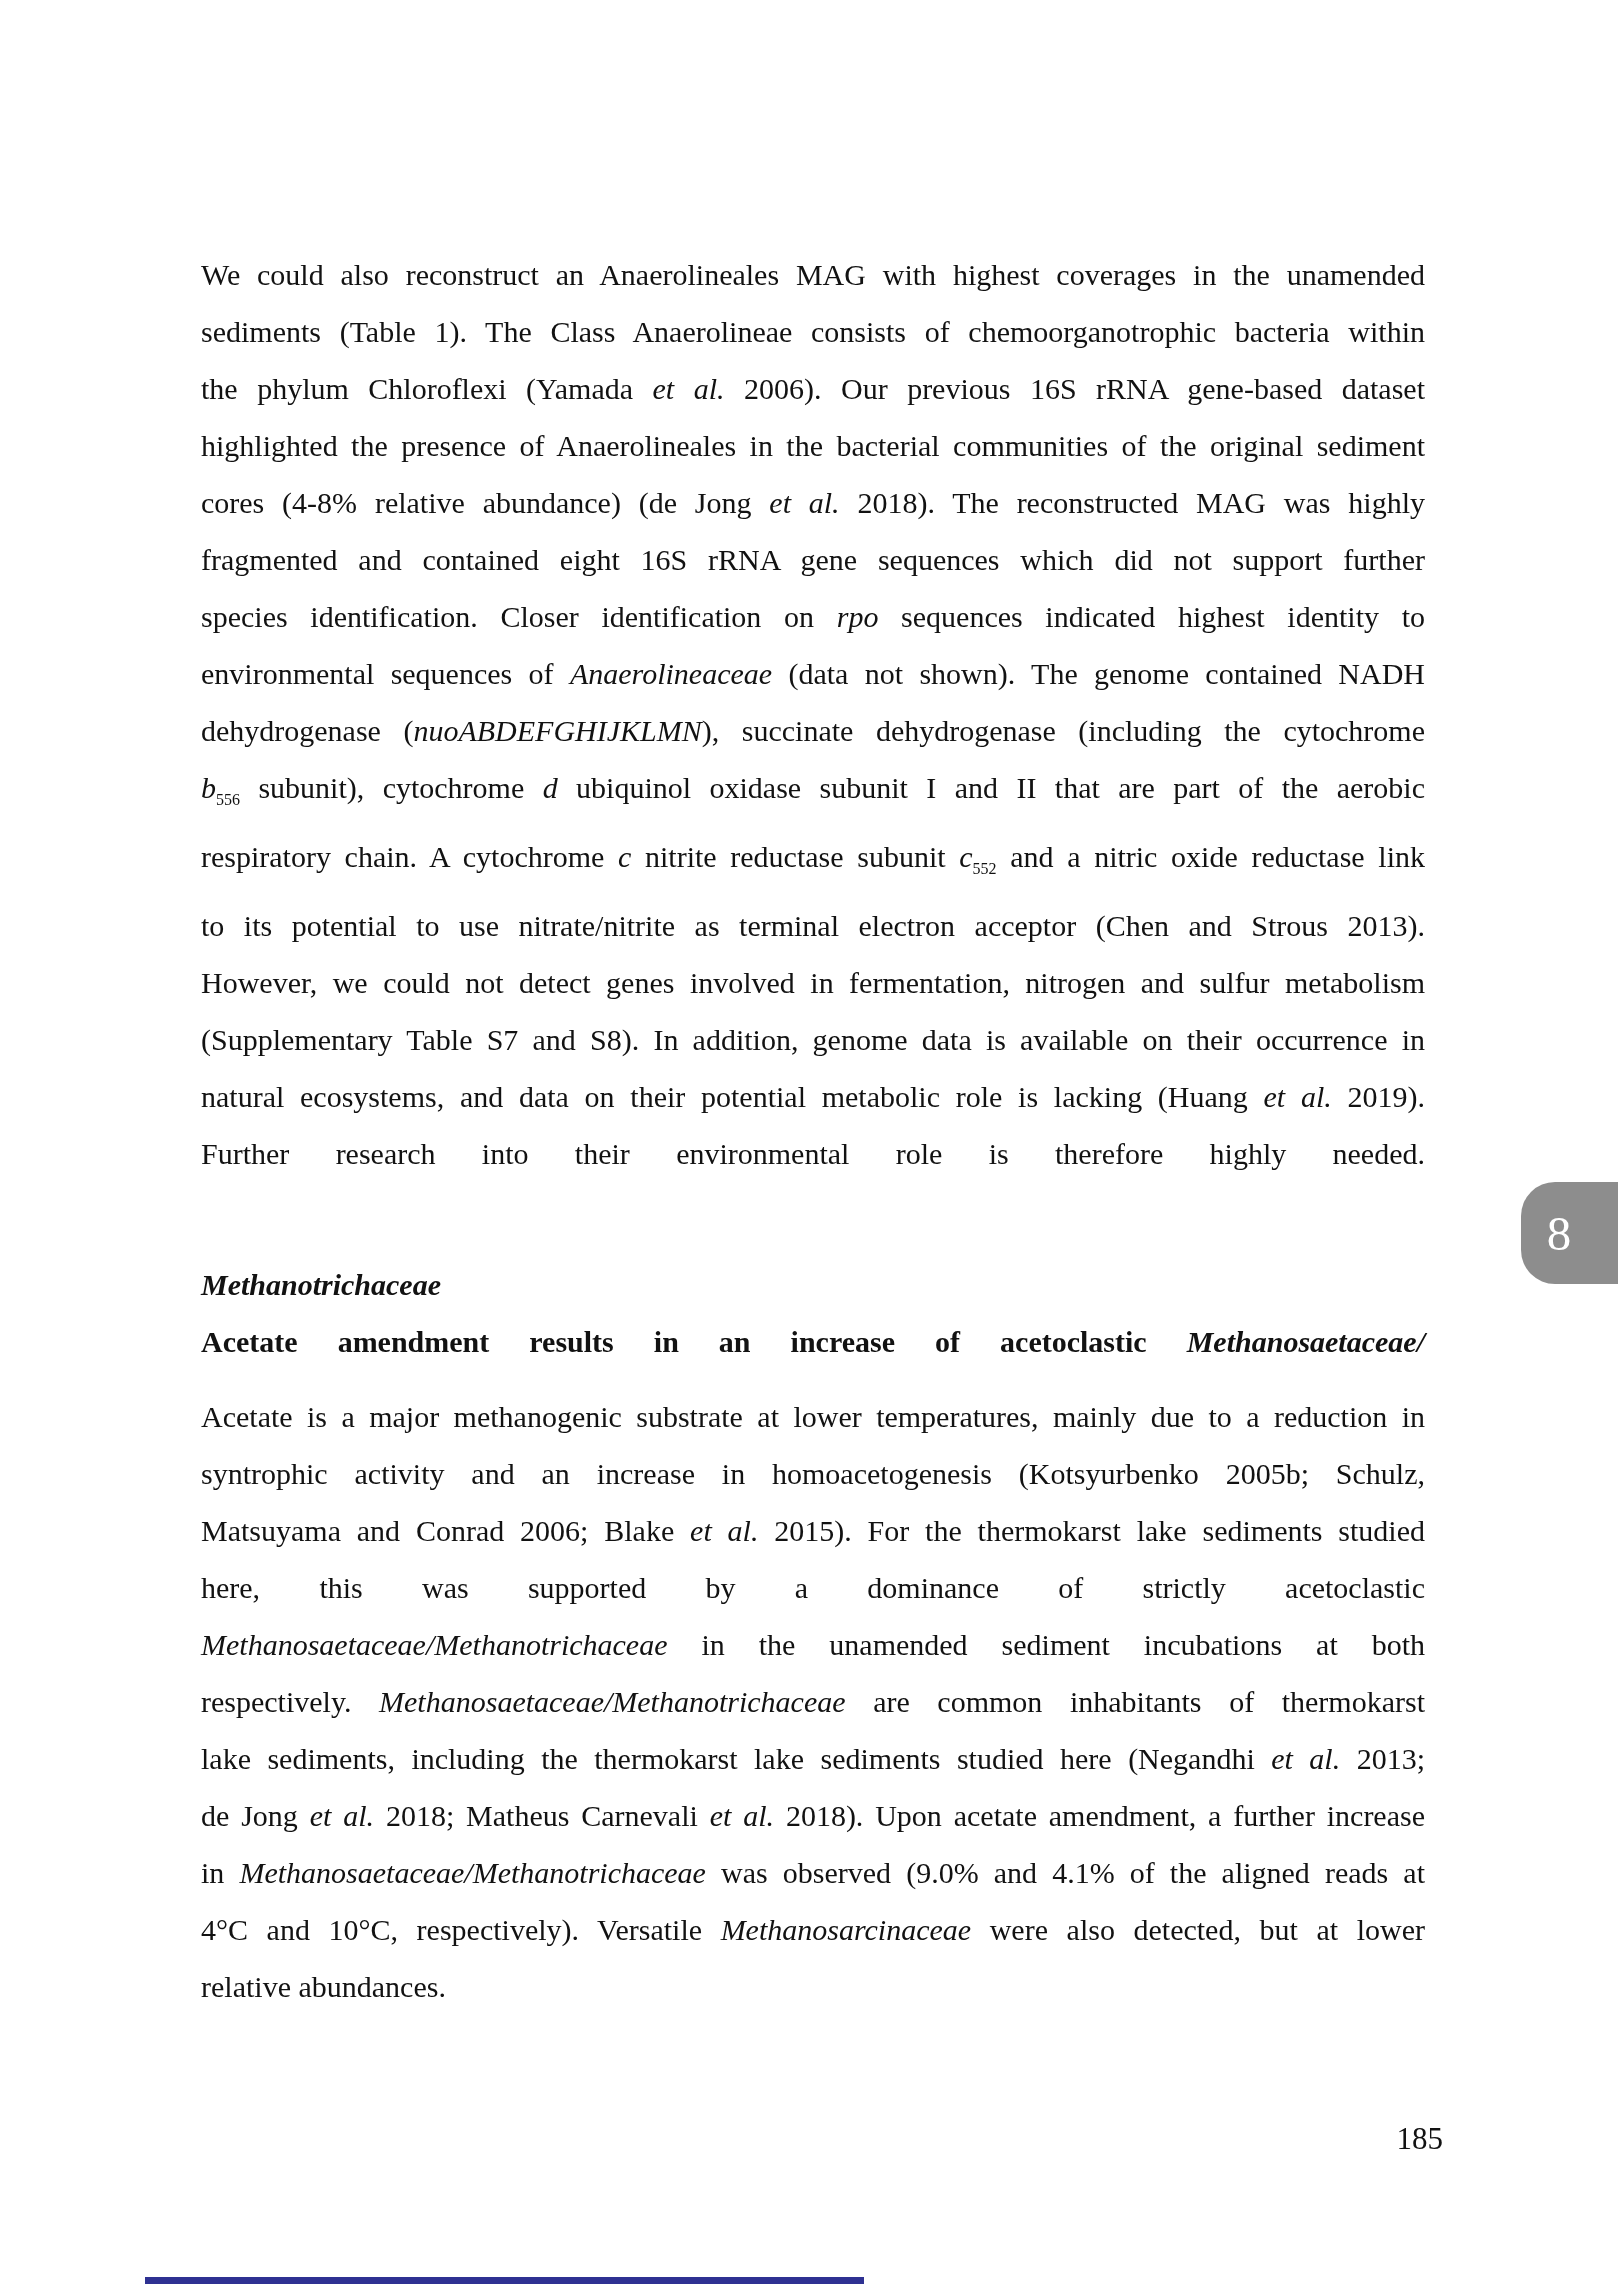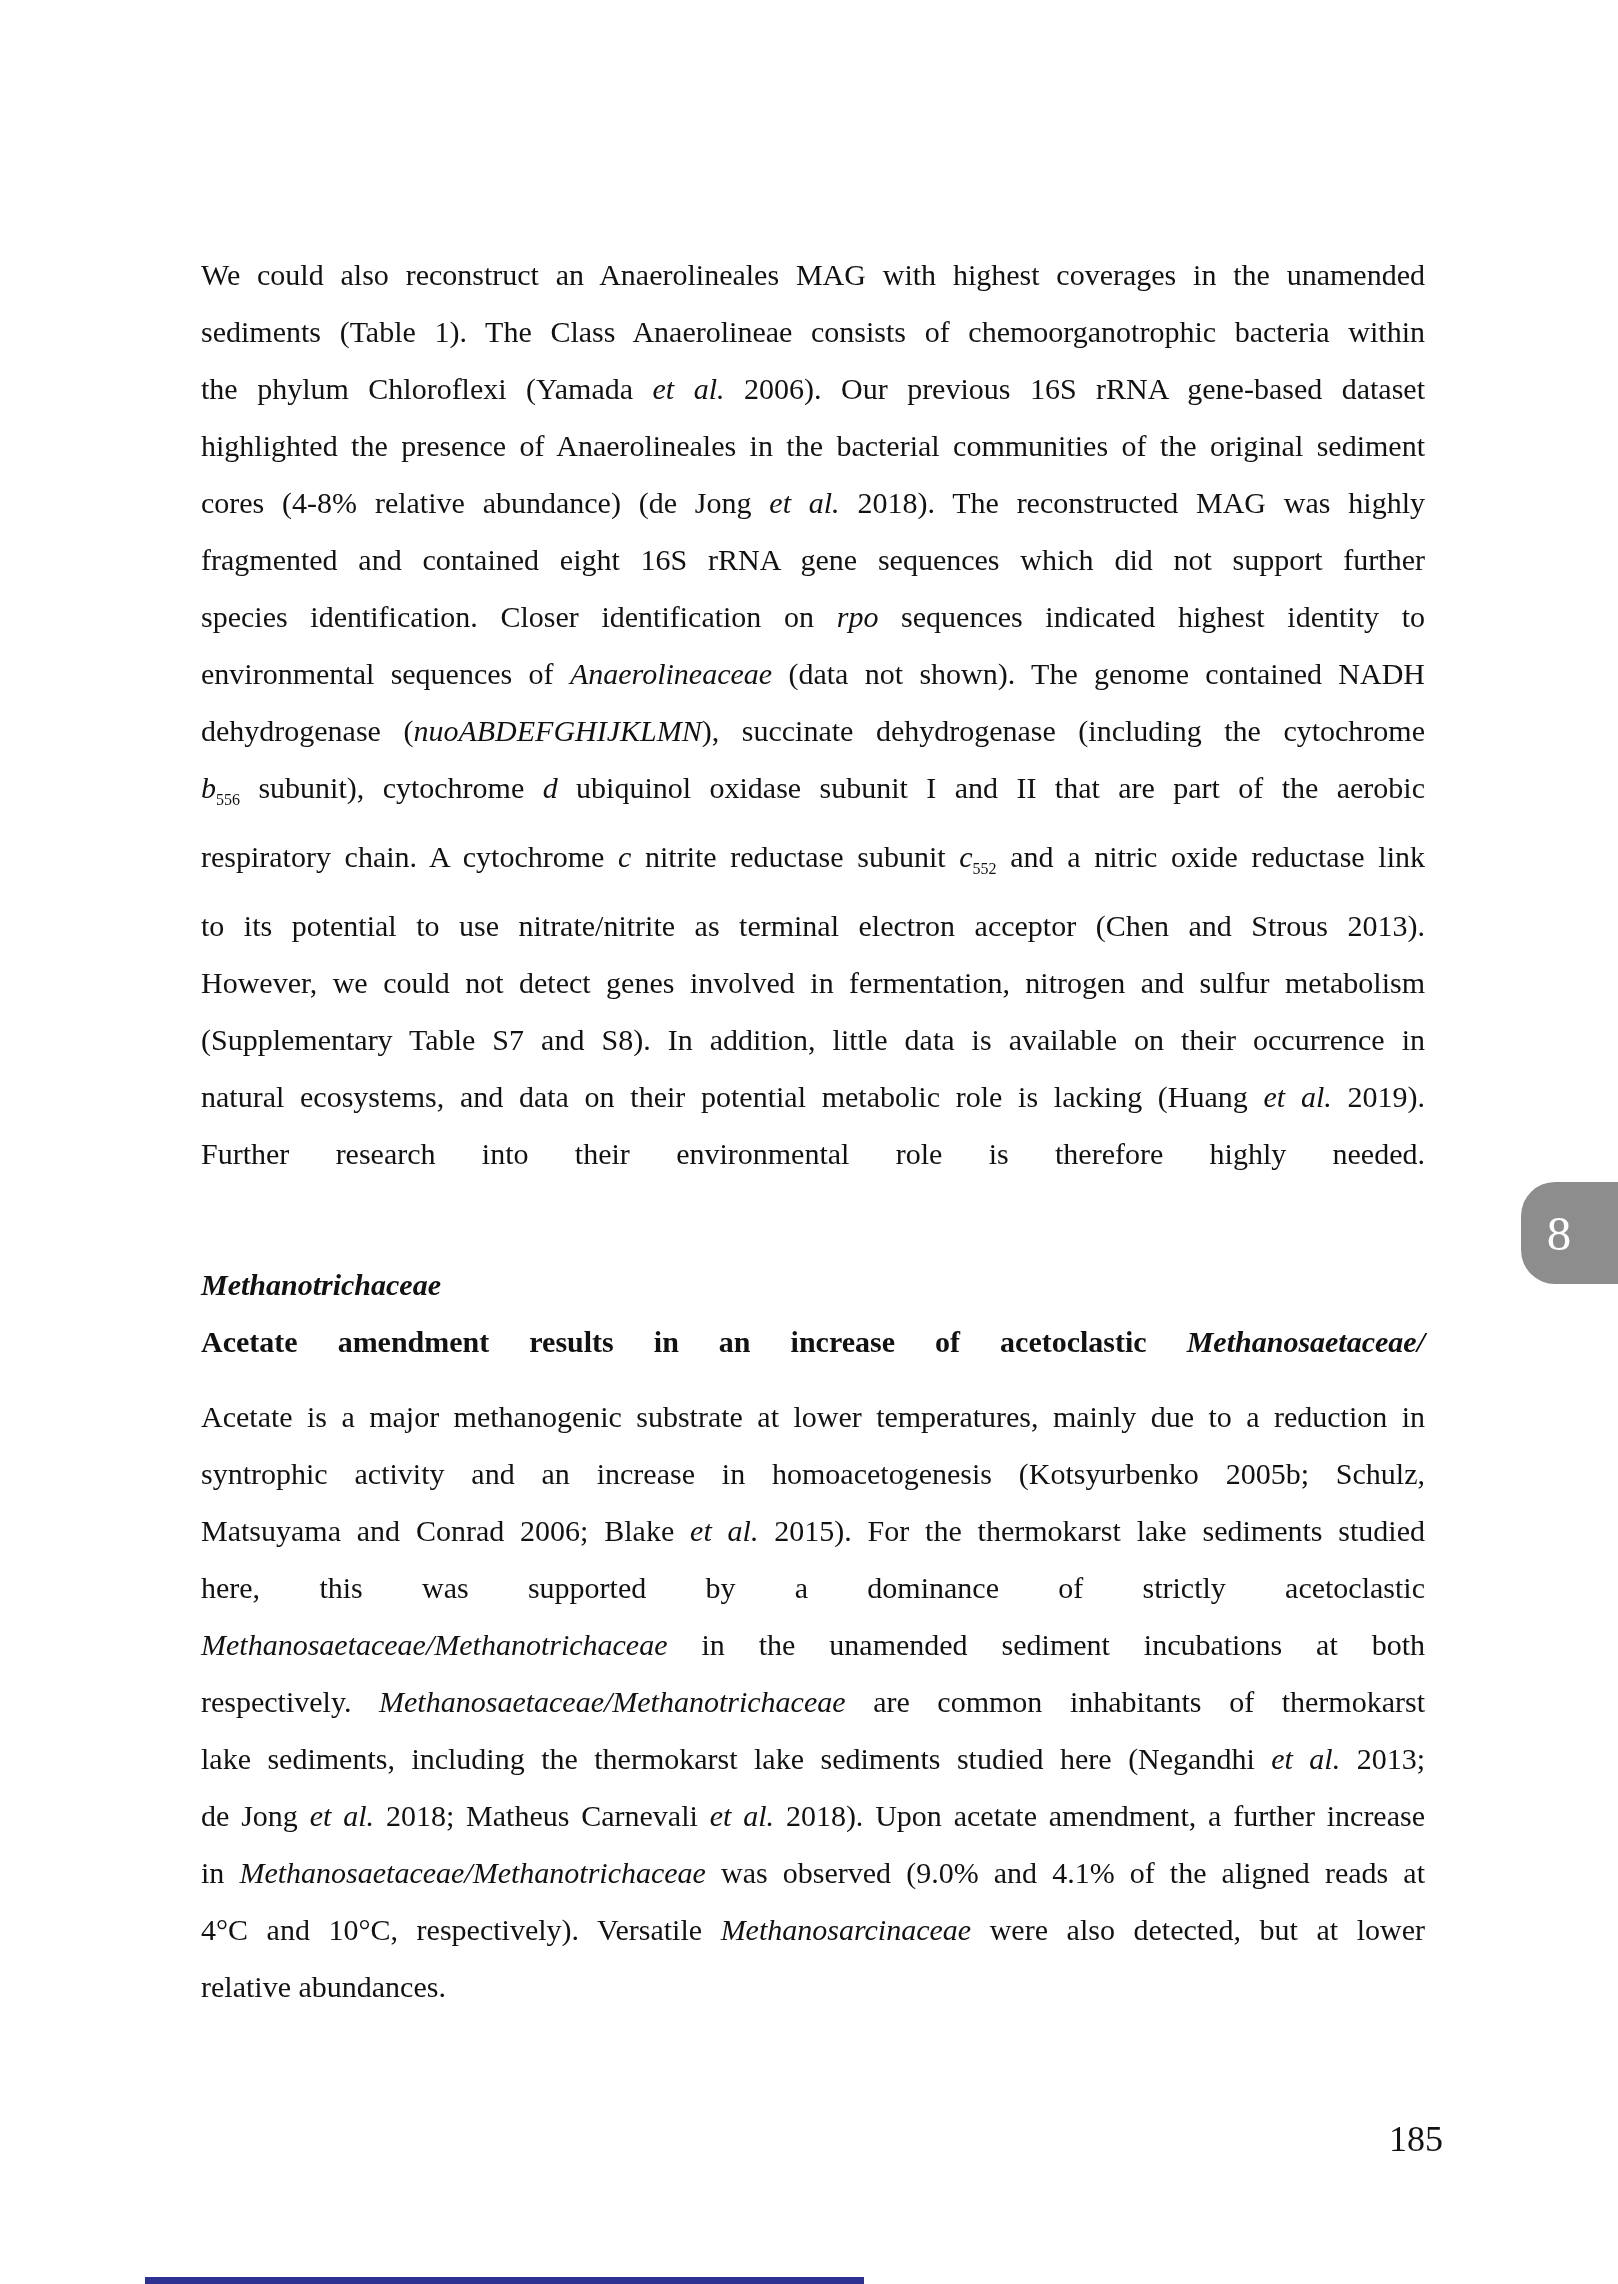--- a/index.html
+++ b/index.html
@@ -28,21 +28,21 @@
   }
   .line.noj{text-align-last:left;}
   .it{font-style:italic;}
   .bd{font-weight:bold;}
   .bdit{font-weight:bold;font-style:italic;}
   .sub{font-size:16px;vertical-align:-6.8px;}
   .page-number{
     position:absolute;
     top:2120px;
     right:175px;
-    font-size:36px;
+    font-size:31px;
     line-height:38px;
   }
   .chapter-tab{
     position:absolute;
     top:1182px;
     right:0;
     width:97px;
     height:102px;
     background:#8D8D8D;
     border-radius:34px 0 0 34px;
@@ -77,21 +77,21 @@
       <div class="line"><span>highlighted the presence of Anaerolineales in the bacterial communities of the original sediment</span></div>
       <div class="line"><span>cores (4-8% relative abundance) (de Jong </span><span class="it">et al.</span><span> 2018). The reconstructed MAG was highly</span></div>
       <div class="line"><span>fragmented and contained eight 16S rRNA gene sequences which did not support further</span></div>
       <div class="line"><span>species identification. Closer identification on </span><span class="it">rpo</span><span> sequences indicated highest identity to</span></div>
       <div class="line"><span>environmental sequences of </span><span class="it">Anaerolineaceae</span><span> (data not shown). The genome contained NADH</span></div>
       <div class="line"><span>dehydrogenase (</span><span class="it">nuoABDEFGHIJKLMN</span><span>), succinate dehydrogenase (including the cytochrome</span></div>
       <div class="line"><span class="it">b</span><span class="sub">556</span><span> subunit), cytochrome </span><span class="it">d</span><span> ubiquinol oxidase subunit I and II that are part of the aerobic</span></div>
       <div class="line"><span>respiratory chain. A cytochrome </span><span class="it">c</span><span> nitrite reductase subunit </span><span class="it">c</span><span class="sub">552</span><span> and a nitric oxide reductase link</span></div>
       <div class="line"><span>to its potential to use nitrate/nitrite as terminal electron acceptor (Chen and Strous 2013).</span></div>
       <div class="line"><span>However, we could not detect genes involved in fermentation, nitrogen and sulfur metabolism</span></div>
-      <div class="line"><span>(Supplementary Table S7 and S8). In addition, little data is available on their occurrence in</span></div>
+      <div class="line"><span>(Supplementary Table S7 and S8). In addition, genome data is available on their occurrence in</span></div>
       <div class="line"><span>natural ecosystems, and data on their potential metabolic role is lacking (Huang </span><span class="it">et al.</span><span> 2019).</span></div>
       <div class="line"><span>Further research into their environmental role is therefore highly needed.</span></div>
     </div>
     <div class="para heading">
       <div class="line noj"><span class="bdit">Methanotrichaceae</span></div>
       <div class="line"><span class="bd">Acetate amendment results in an increase of acetoclastic </span><span class="bdit">Methanosaetaceae/</span></div>
     </div>
     <div class="para body2">
       <div class="line"><span>Acetate is a major methanogenic substrate at lower temperatures, mainly due to a reduction in</span></div>
       <div class="line"><span>syntrophic activity and an increase in homoacetogenesis (Kotsyurbenko 2005b; Schulz,</span></div>

